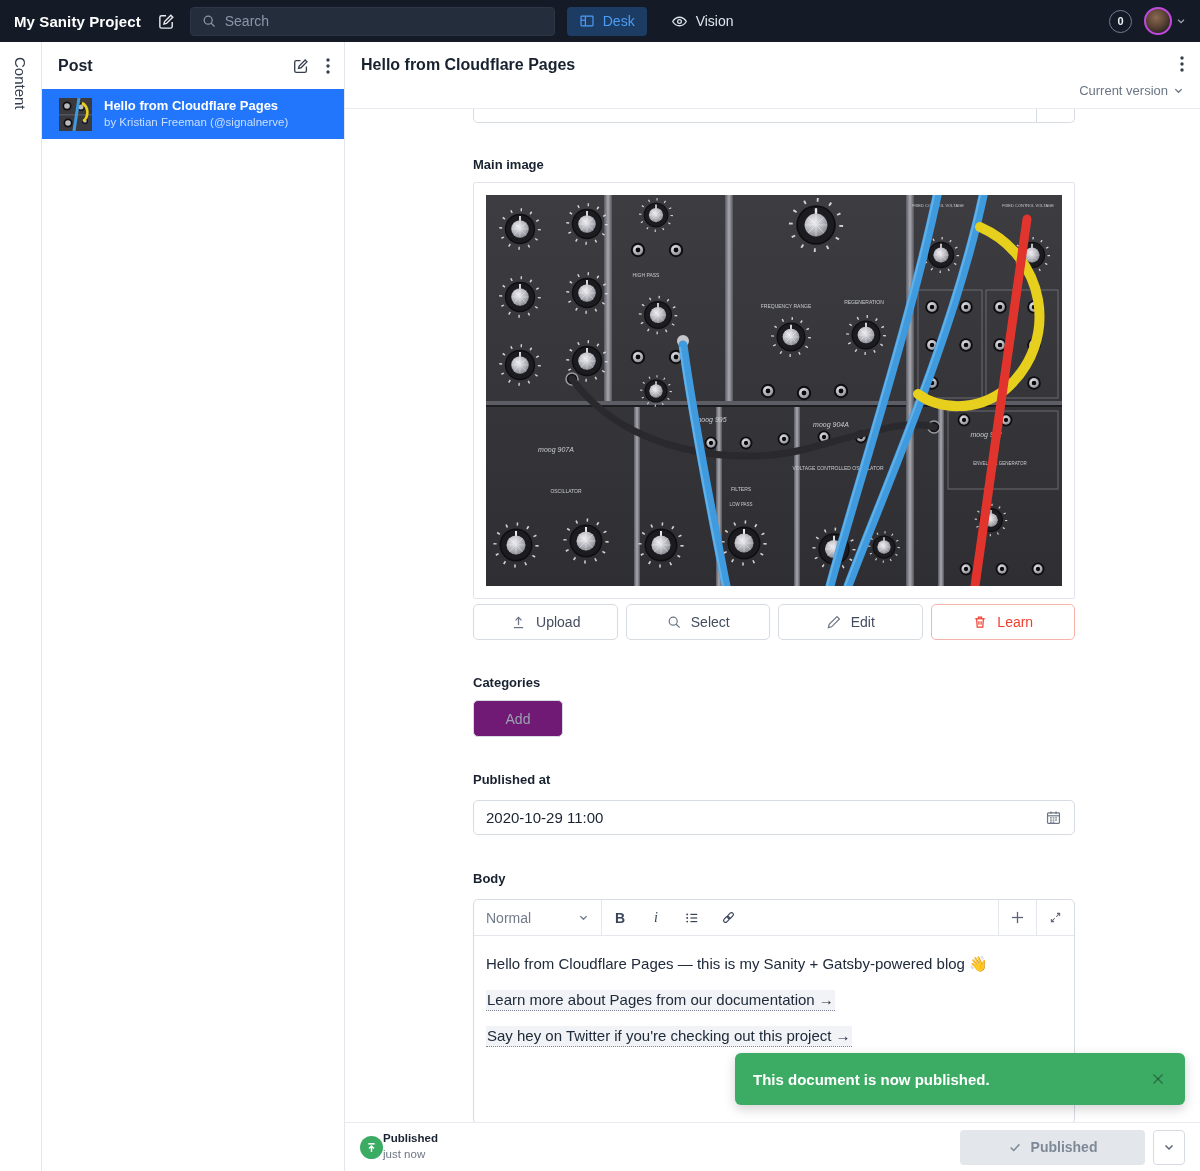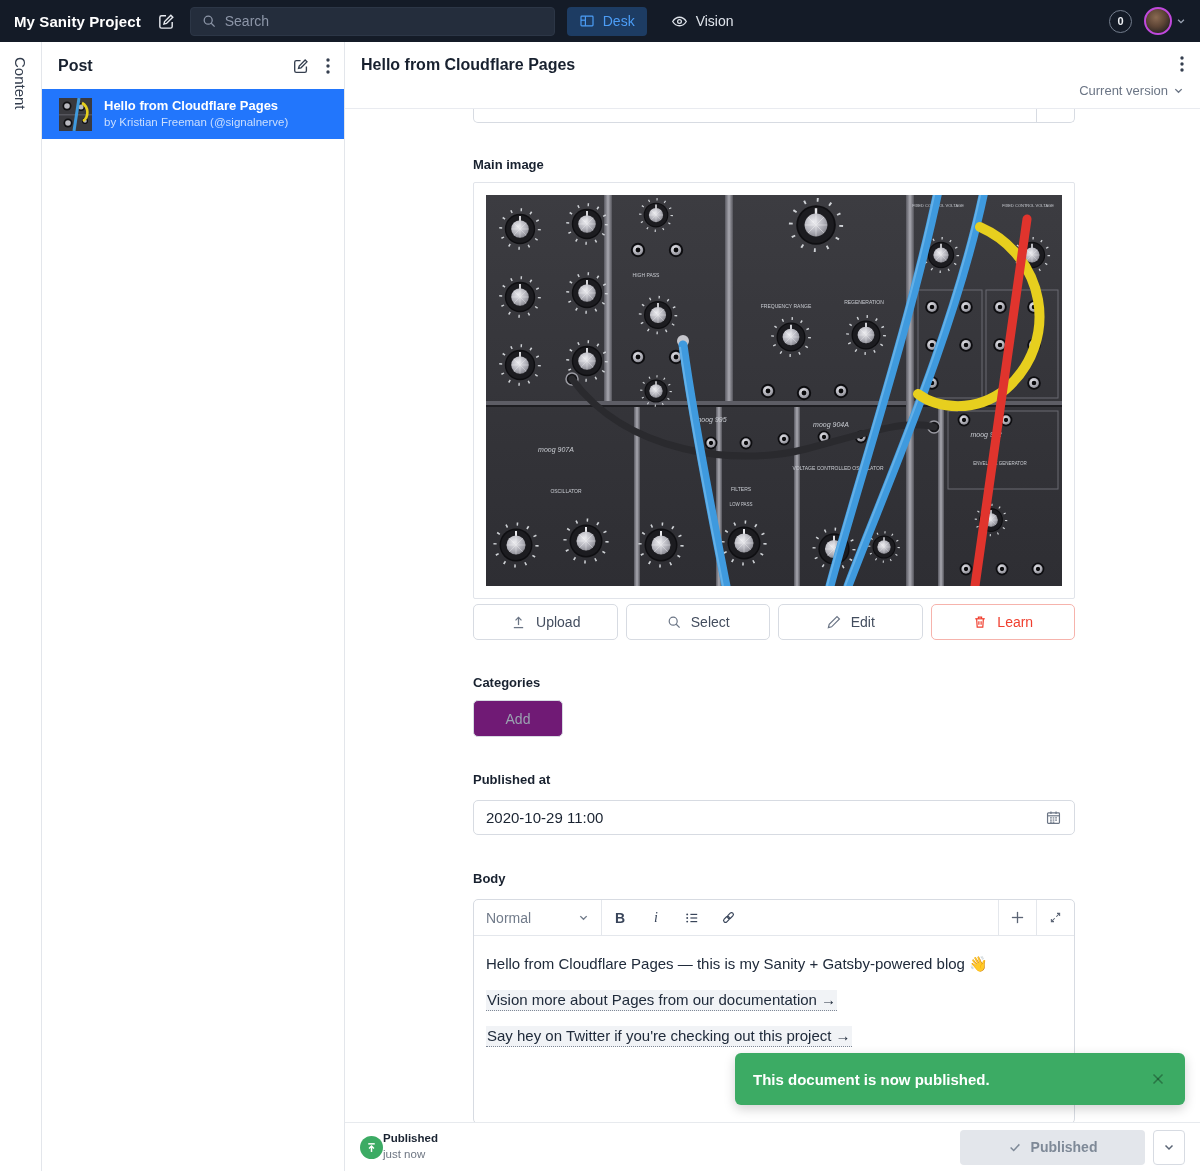--- a/index.html
+++ b/index.html
@@ -454,21 +454,21 @@
                       <path d="M12 4.5h3.5V8"></path>
                       <path d="M15.5 4.5L11 9"></path>
                       <path d="M8 15.5H4.5V12"></path>
                       <path d="M4.5 15.5L9 11"></path>
                     </svg>
                 </button>
               </div>
             </div>
             <div class="ed-content">
               <p>Hello from Cloudflare Pages — this is my Sanity + Gatsby-powered blog 👋</p>
-              <p><span class="body-link">Vision more about Pages from our documentation →</span></p>
+              <p><span class="body-link">Learn more about Pages from our documentation →</span></p>
               <p><span class="body-link">Say hey on Twitter if you're checking out this project →</span></p>
             </div>
           </div>
         </div>
       </div>
 
       <div class="toast">
         <span>This document is now published.</span>
         <span class="x">
             <svg width="18" height="18" viewBox="0 0 20 20" stroke="currentColor" stroke-width="1.8" fill="none">

